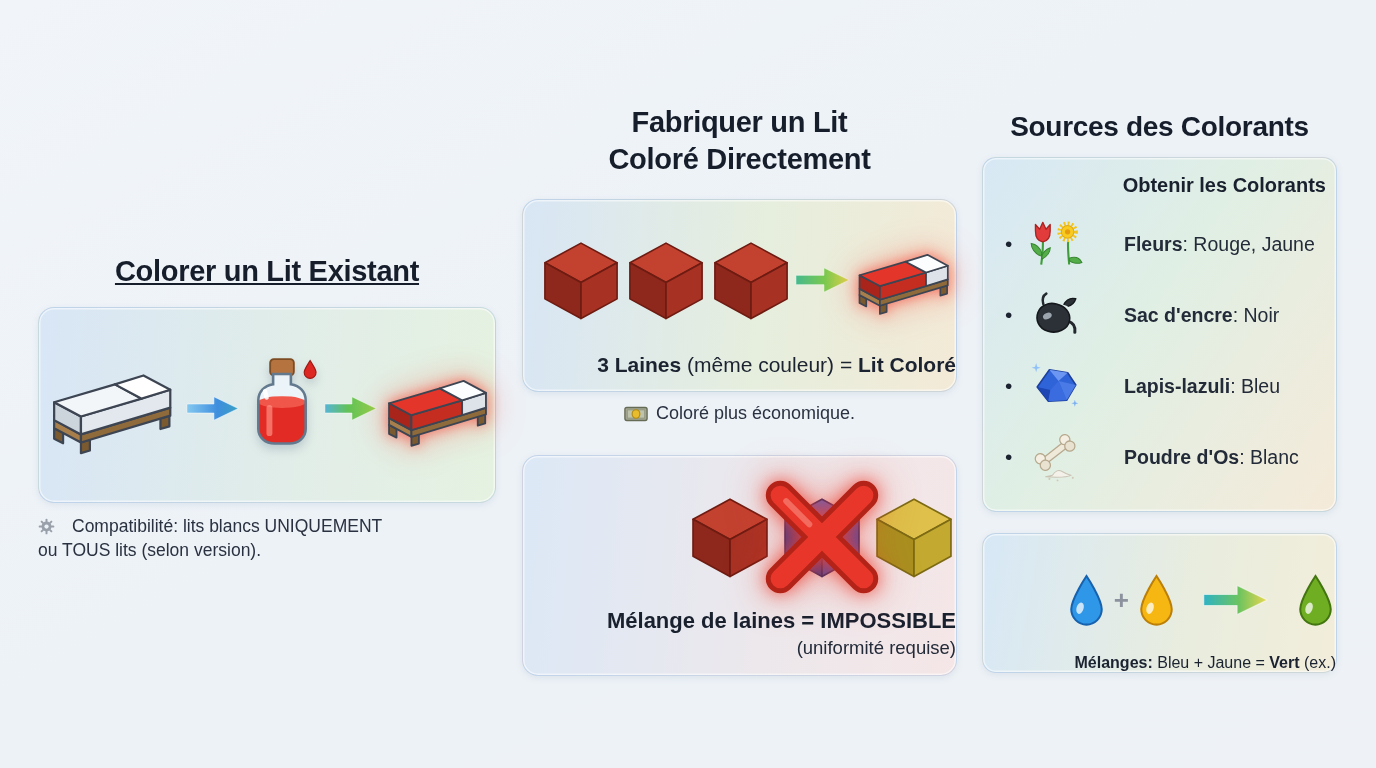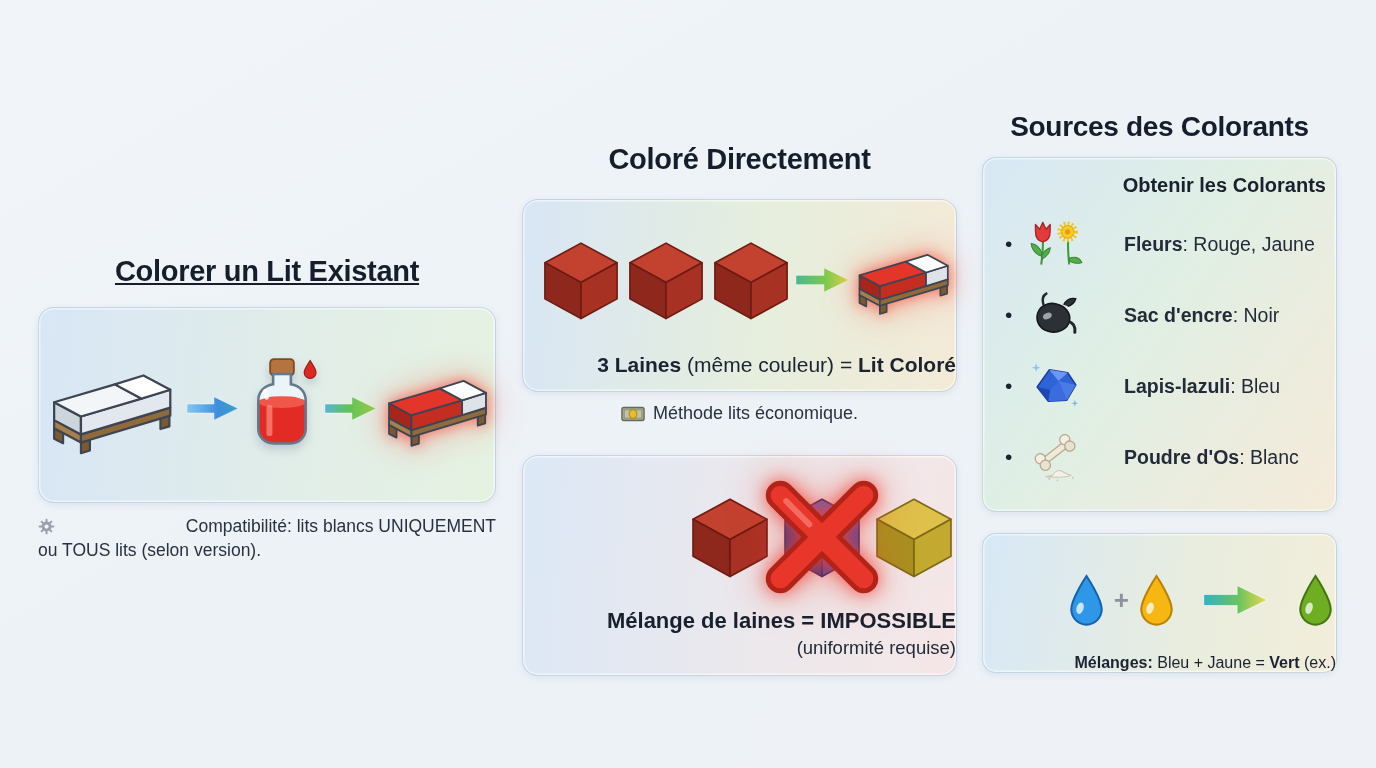--- a/index.html
+++ b/index.html
@@ -23,21 +23,21 @@
   b { font-weight:700; }
 
   
   #title-left  { left:38px; top:253px; width:458px;text-decoration:underline; }
   #panel-left  { left:38px; top:307px; width:458px; height:196px;
                  background:linear-gradient(95deg,#d8e6f6 0%,#e1ede8 55%,#e5f2e1 100%); }
   #panel-left .icon-row { gap:5px; padding-top:6px; }
   #panel-left .caption { margin-bottom:15px; }
   #note-left { position:absolute; left:38px; top:515px; width:458px; text-align:center;
                font-size:17.5px; line-height:23.5px; color:#2a3140; }
-  #note-left .nline { display:flex; align-items:center; justify-content:space-between; gap:6px; }
+  #note-left .nline { display:flex; align-items:center; justify-content:flex-start; gap:17px; }
 
   
   #title-mid   { left:522px; top:104px; width:435px; }
   #panel-mid1  { left:522px; top:199px; width:435px; height:193px;
                  background:linear-gradient(95deg,#d8e6f5 0%,#e6eedd 55%,#f3ead7 100%); }
   #panel-mid1 .icon-row { gap:3px; padding-top:6px; }
   #panel-mid1 .caption { margin-bottom:14px; }
   #note-mid { position:absolute; left:522px; top:403px; width:435px; display:flex;
               align-items:center; justify-content:center; gap:8px; font-size:18px; color:#2a3140; }
   #panel-mid2  { left:522px; top:455px; width:435px; height:221px;
@@ -169,21 +169,21 @@
         <circle cx="12" cy="12" r="3" fill="#edf2f7"></circle>
       </svg>
       <span>Compatibilité: lits blancs UNIQUEMENT</span>
     </div>
     <div class="nline">
       <span>ou TOUS lits (selon version).</span>
     </div>
   </div>
 
   <h2 id="title-mid">
-    <br>
+    <span>Fabriquer un Lit</span><br>
     <span>Coloré Directement</span>
   </h2>
 
   <div class="panel" id="panel-mid1">
     <div class="icon-row">
       <svg width="82" height="82" viewBox="0 0 100 100">
         <g stroke="#6e1b12" stroke-width="2" stroke-linejoin="round">
           <polygon points="50,5 94,29 50,53 6,29" fill="#c2412f"></polygon>
           <polygon points="6,29 50,53 50,97 6,73" fill="#8e281c"></polygon>
           <polygon points="50,53 94,29 94,73 50,97" fill="#a73123"></polygon>
@@ -232,21 +232,21 @@
       <b>3 Laines</b><span class="reg"> (même couleur) = </span><b>Lit Coloré</b>
     </div>
   </div>
 
   <div id="note-mid">
     <svg width="24" height="16" viewBox="0 0 26 17">
       <rect x="1" y="1.5" width="24" height="14" rx="2" fill="#a7ab96" stroke="#666b55" stroke-width="1.5"></rect>
       <rect x="3.5" y="4" width="19" height="9" fill="#bfc3ac" stroke="#8e927c" stroke-width="1"></rect>
       <ellipse cx="13" cy="8.5" rx="4.2" ry="4.6" fill="#e8bc2d" stroke="#b08a10" stroke-width="1.2"></ellipse>
     </svg>
-    <span>Méthode lits économique.</span>
+    <span>Coloré plus économique.</span>
   </div>
 
   <div class="panel" id="panel-mid2">
     <div class="icon-row">
       <svg width="84" height="84" viewBox="0 0 100 100">
         <g stroke="#6e1b12" stroke-width="2" stroke-linejoin="round">
           <polygon points="50,5 94,29 50,53 6,29" fill="#c2412f"></polygon>
           <polygon points="6,29 50,53 50,97 6,73" fill="#8e281c"></polygon>
           <polygon points="50,53 94,29 94,73 50,97" fill="#a73123"></polygon>
         </g>

